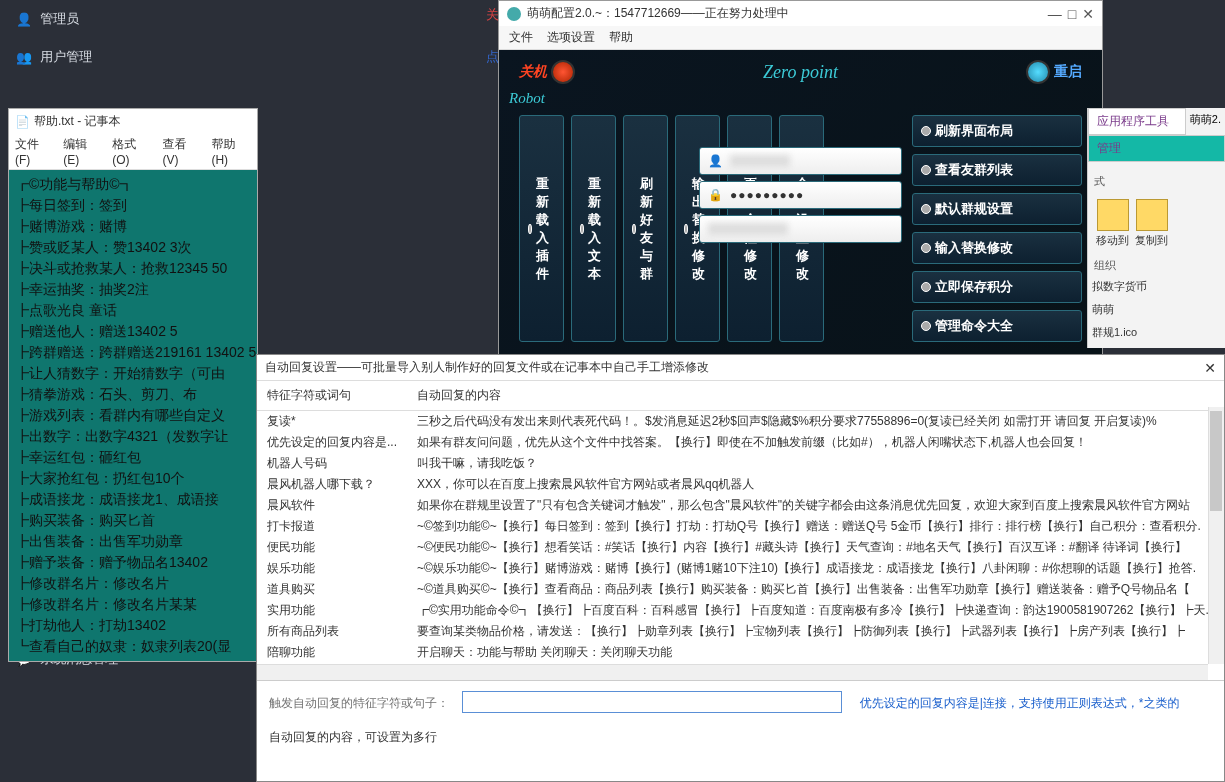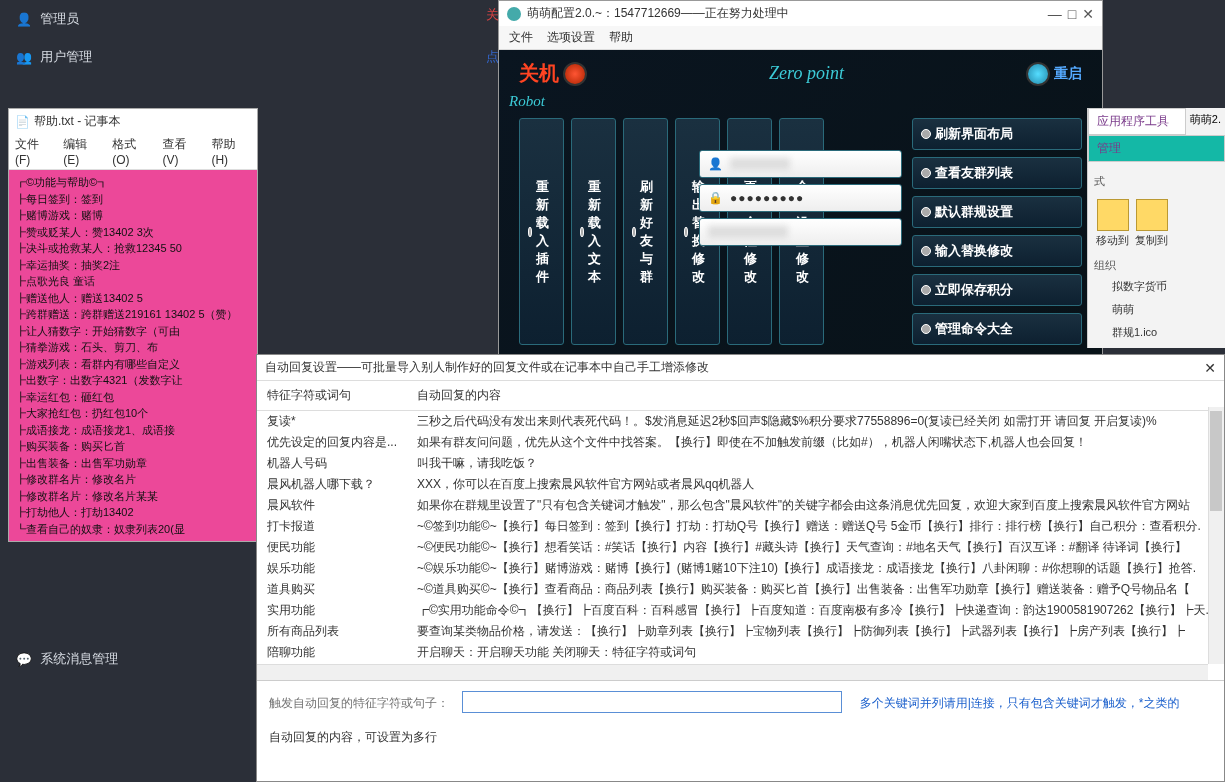--- a/index.html
+++ b/index.html
@@ -7,53 +7,53 @@
 
 
 .sidebar { position: absolute; left: 0; top: 0; width: 250px; height: 782px; background: #2b2f38; }
 .side-item { color: #d8dde4; font-size: 13px; padding: 10px 16px; display: flex; align-items: center; gap: 8px; cursor: pointer; }
 .side-icon { font-size: 13px; }
 
 
 .notepad { position: absolute; left: 8px; top: 108px; width: 250px; background: #fff; border: 1px solid #aaa; }
 .np-title { background: #fff; padding: 4px 6px; font-size: 12px; color: #333; display: flex; align-items: center; gap: 4px; }
 .np-menu { background: #fff; padding: 2px 6px; font-size: 12px; color: #333; display: flex; gap: 10px; border-bottom: 1px solid #ddd; }
-.np-body { background: #ec4899; padding: 4px 6px; font-size: 11px; color: #111; line-height: 1.5; white-space: nowrap; overflow: hidden; }
+.np-body { background: #0f766e; padding: 4px 6px; font-size: 14px; color: #111; line-height: 1.5; white-space: nowrap; overflow: hidden; }
 .np-line { }
 
 
 .cfg { position: absolute; left: 498px; top: 0; width: 605px; background: #fff; border: 1px solid #999; }
 .cfg-tb { display: flex; align-items: center; padding: 4px 8px; font-size: 12px; color: #333; justify-content: space-between; }
 .cfg-tb-left { display: flex; align-items: center; gap: 6px; }
 .cfg-ico { width: 14px; height: 14px; background: #4aa; border-radius: 50%; }
 .cfg-btns { display: flex; gap: 6px; font-size: 14px; color: #555; }
 .cfg-menu { display: flex; gap: 14px; padding: 3px 10px; font-size: 12px; color: #333; background: #f7f7f7; border-bottom: 1px solid #ddd; }
 .cfg-body { background: linear-gradient(135deg, #0a1520 0%, #081218 100%); height: 306px; position: relative; padding: 10px; }
 .cfg-top { display: flex; justify-content: space-between; align-items: center; padding: 0 10px; margin-bottom: 6px; }
 .pwr-btn { width: 24px; height: 24px; background: radial-gradient(#ff5533, #aa2200); border-radius: 50%; border: 2px solid #333; }
 .rfr-btn { width: 24px; height: 24px; background: radial-gradient(#55ddff, #2288aa); border-radius: 50%; border: 2px solid #333; }
-.pwr-lbl { color: #ff4422; font-size: 20px; font-weight: bold; }
+.pwr-lbl { color: #ff4422; font-size: 14px; font-weight: bold; font-style: italic; }
 .rfr-lbl { color: #55aaff; font-size: 14px; font-weight: bold; }
 .cfg-title { text-align: center; color: #3ccad6; font-family: cursive; font-size: 18px; font-style: italic; }
 .cfg-sub { text-align: left; color: #3ccad6; font-family: cursive; font-size: 15px; font-style: italic; margin-bottom: 8px; }
 .cfg-grid { display: grid; grid-template-columns: 170px 1fr 170px; gap: 8px 10px; padding: 0 10px; }
 .cfg-btn { background: linear-gradient(180deg, #1a3040 0%, #0d2030 100%); border: 1px solid #2a6a7a; color: #fff; font-size: 13px; font-weight: bold; padding: 6px 8px; border-radius: 3px; display: flex; align-items: center; gap: 4px; cursor: pointer; }
 .cfg-dot { width: 10px; height: 10px; background: #aaa; border-radius: 50%; border: 1px solid #fff; }
 .cfg-mid { display: flex; flex-direction: column; gap: 6px; }
 .cfg-input { background: linear-gradient(180deg, #fff, #eee); border: 1px solid #2a6a7a; border-radius: 3px; height: 28px; display: flex; align-items: center; padding: 0 8px; gap: 6px; }
 .cfg-input span { color: #333; font-size: 12px; letter-spacing: 1px; }
 .cfg-lock { font-size: 11px; }
 
 
 .ribbon { position: absolute; right: 0; top: 108px; width: 138px; background: #f3f3f3; border-left: 1px solid #ccc; height: 240px; }
 .rib-tab { background: #fff; border: 1px solid #ccc; padding: 4px 8px; font-size: 12px; color: #7a3a8a; }
 .rib-body { padding: 8px; display: flex; gap: 6px; }
 .rib-btn { display: flex; flex-direction: column; align-items: center; font-size: 11px; color: #333; cursor: pointer; }
 .rib-icon { width: 32px; height: 32px; background: #ffd966; border: 1px solid #bb9933; margin-bottom: 2px; }
-.rib-list { padding: 4px 24px; font-size: 11px; color: #333; }
+.rib-list { padding: 4px 4px; font-size: 11px; color: #333; }
 
 
 .bg-txt { position: absolute; left: 486px; top: 6px; font-size: 13px; color: #d44; }
 .bg-txt2 { position: absolute; left: 486px; top: 48px; font-size: 13px; color: #3366cc; }
 
 
 .ar { position: absolute; left: 256px; top: 354px; width: 969px; height: 428px; background: #fff; border: 1px solid #888; }
 .ar-title { background: #fff; padding: 4px 8px; font-size: 12px; color: #333; display: flex; justify-content: space-between; align-items: center; border-bottom: 1px solid #ddd; }
 .ar-close { font-size: 14px; color: #333; cursor: pointer; }
 .ar-table { height: 300px; overflow: hidden; position: relative; border-bottom: 1px solid #ccc; }
@@ -116,20 +116,21 @@
       <div class="np-line">┣跨群赠送：跨群赠送219161 13402 5（赞）</div>
       <div class="np-line">┣让人猜数字：开始猜数字（可由</div>
       <div class="np-line">┣猜拳游戏：石头、剪刀、布</div>
       <div class="np-line">┣游戏列表：看群内有哪些自定义</div>
       <div class="np-line">┣出数字：出数字4321（发数字让</div>
       <div class="np-line">┣幸运红包：砸红包</div>
       <div class="np-line">┣大家抢红包：扔红包10个</div>
       <div class="np-line">┣成语接龙：成语接龙1、成语接</div>
       <div class="np-line">┣购买装备：购买匕首</div>
       <div class="np-line">┣出售装备：出售军功勋章</div>
+      <div class="np-line">┣赠予装备：赠予物品名13402</div>
       <div class="np-line">┣修改群名片：修改名片</div>
       <div class="np-line">┣修改群名片：修改名片某某</div>
       <div class="np-line">┣打劫他人：打劫13402</div>
       <div class="np-line">┗查看自己的奴隶：奴隶列表20(显</div>
     </div>
 </div>
 
 <div class="cfg">
   <div class="cfg-tb">
     <div class="cfg-tb-left">
@@ -307,33 +308,33 @@
         <div class="ar-row">
           <div class="ar-col1">实用功能</div>
           <div class="ar-col2">┏©实用功能命令©┓【换行】┣百度百科：百科感冒【换行】┣百度知道：百度南极有多冷【换行】┣快递查询：韵达1900581907262【换行】┣天.</div>
         </div>
         <div class="ar-row">
           <div class="ar-col1">所有商品列表</div>
           <div class="ar-col2">要查询某类物品价格，请发送：【换行】┣勋章列表【换行】┣宝物列表【换行】┣防御列表【换行】┣武器列表【换行】┣房产列表【换行】┣</div>
         </div>
         <div class="ar-row">
           <div class="ar-col1">陪聊功能</div>
-          <div class="ar-col2">开启聊天：开启聊天功能 关闭聊天：特征字符或词句</div>
+          <div class="ar-col2">开启聊天：功能与帮助 关闭聊天：关闭聊天功能</div>
         </div>
         <div class="ar-row">
           <div class="ar-col1">打劫1000000</div>
           <div class="ar-col2">打劫腾讯系统号码，你不要命了！</div>
         </div>
       </div>
     <div class="ar-scroll">
         <div class="ar-thumb"></div>
       </div>
     <div class="ar-scroll-h"></div>
   </div>
   <div class="ar-bottom">
     <span class="ar-label">触发自动回复的特征字符或句子：</span>
     <input class="ar-input" style="">
-    <span class="ar-hint">多个关键词并列请用|连接，只有包含关键词才触发，*之类的</span>
+    <span class="ar-hint">优先设定的回复内容是|连接，支持使用正则表达式，*之类的</span>
   </div>
   <div class="ar-bottom2">
     <span>自动回复的内容，可设置为多行</span>
   </div>
 </div>
 
 </body></html>

